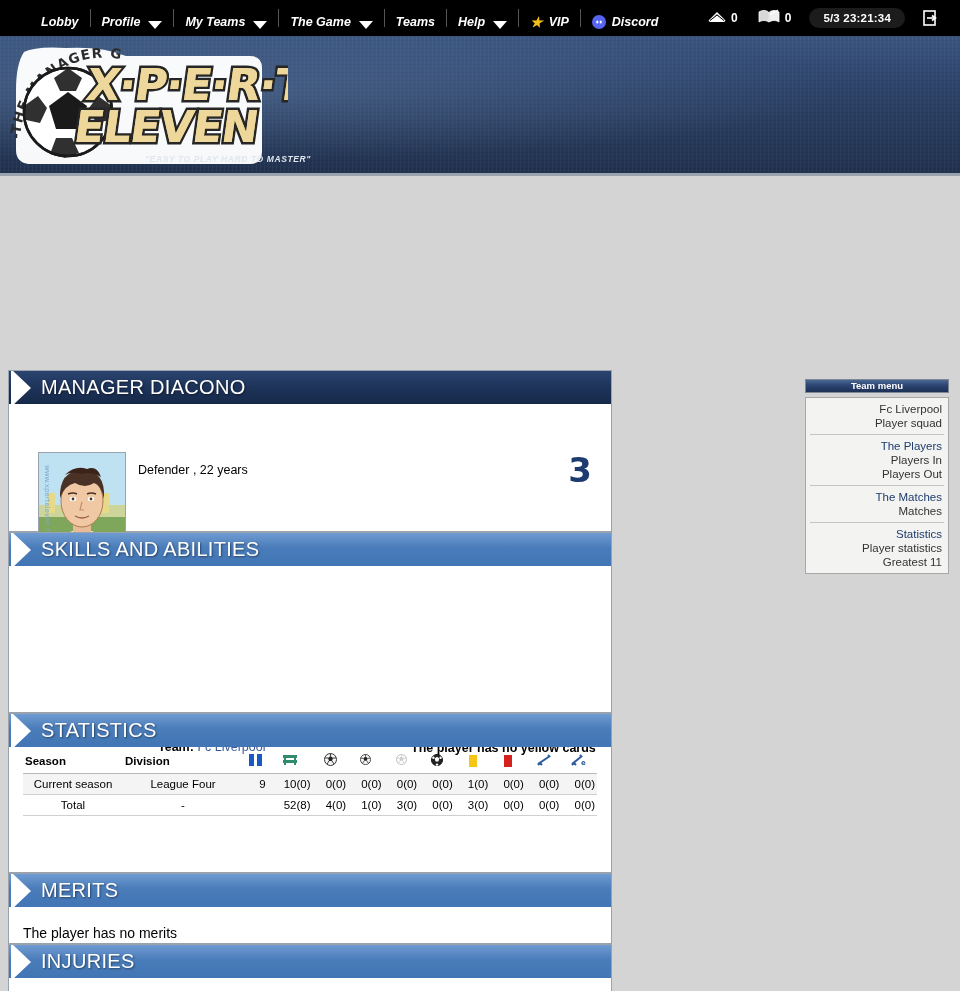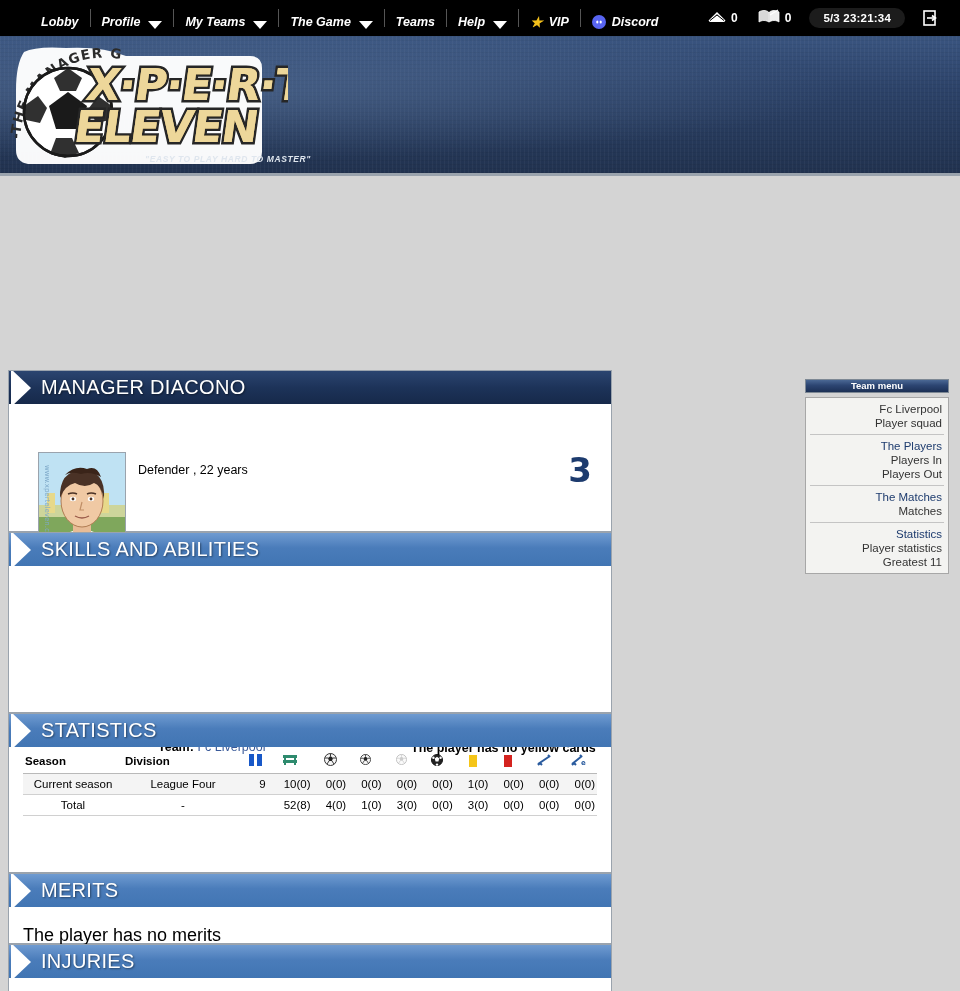--- a/index.html
+++ b/index.html
@@ -241,21 +241,21 @@
     border-bottom: 1px solid #d0d0d0;
     text-align: right;
     white-space: nowrap;
   }
   table.stats td.l { text-align: center; }
   table.stats tbody tr:nth-child(odd) { background: #f4f4f4; }
   .card-y { display:inline-block; width:8px; height:12px; background:#f5c518; vertical-align: middle;}
   .card-r { display:inline-block; width:8px; height:12px; background:#d4231f; vertical-align: middle;}
 
   
-  #merits-panel { height: 16px; padding: 18px 14px; font-size: 18px; }
+  #merits-panel { height: 16px; padding: 18px 14px; font-size: 14px; }
   #injuries-panel { padding: 12px 14px 10px 14px; min-height: 160px; }
   .inj-line { font-size: 12.5px; margin-bottom: 8px; }
   .inj-line b { font-weight: bold; }
 
   
   .menu-head {
     height: 14px;
     background: linear-gradient(180deg, #4a6894 0%, #2c4572 45%, #1c3055 100%);
     border: 1px solid #7d8894;
     color: #fff;

